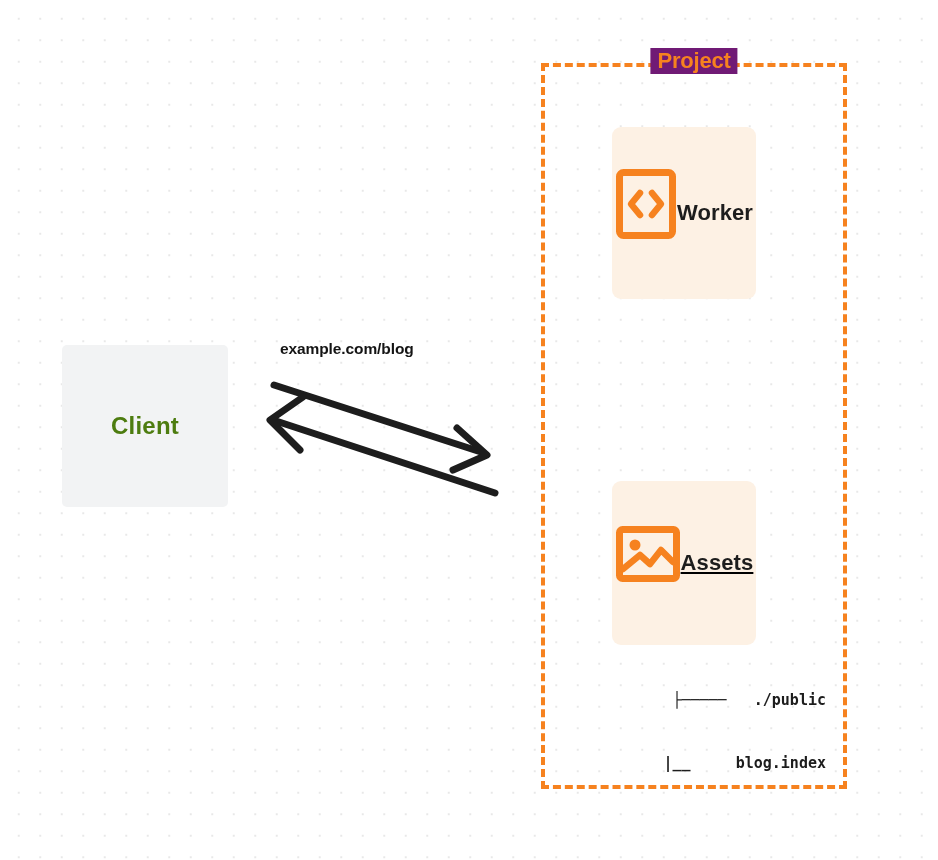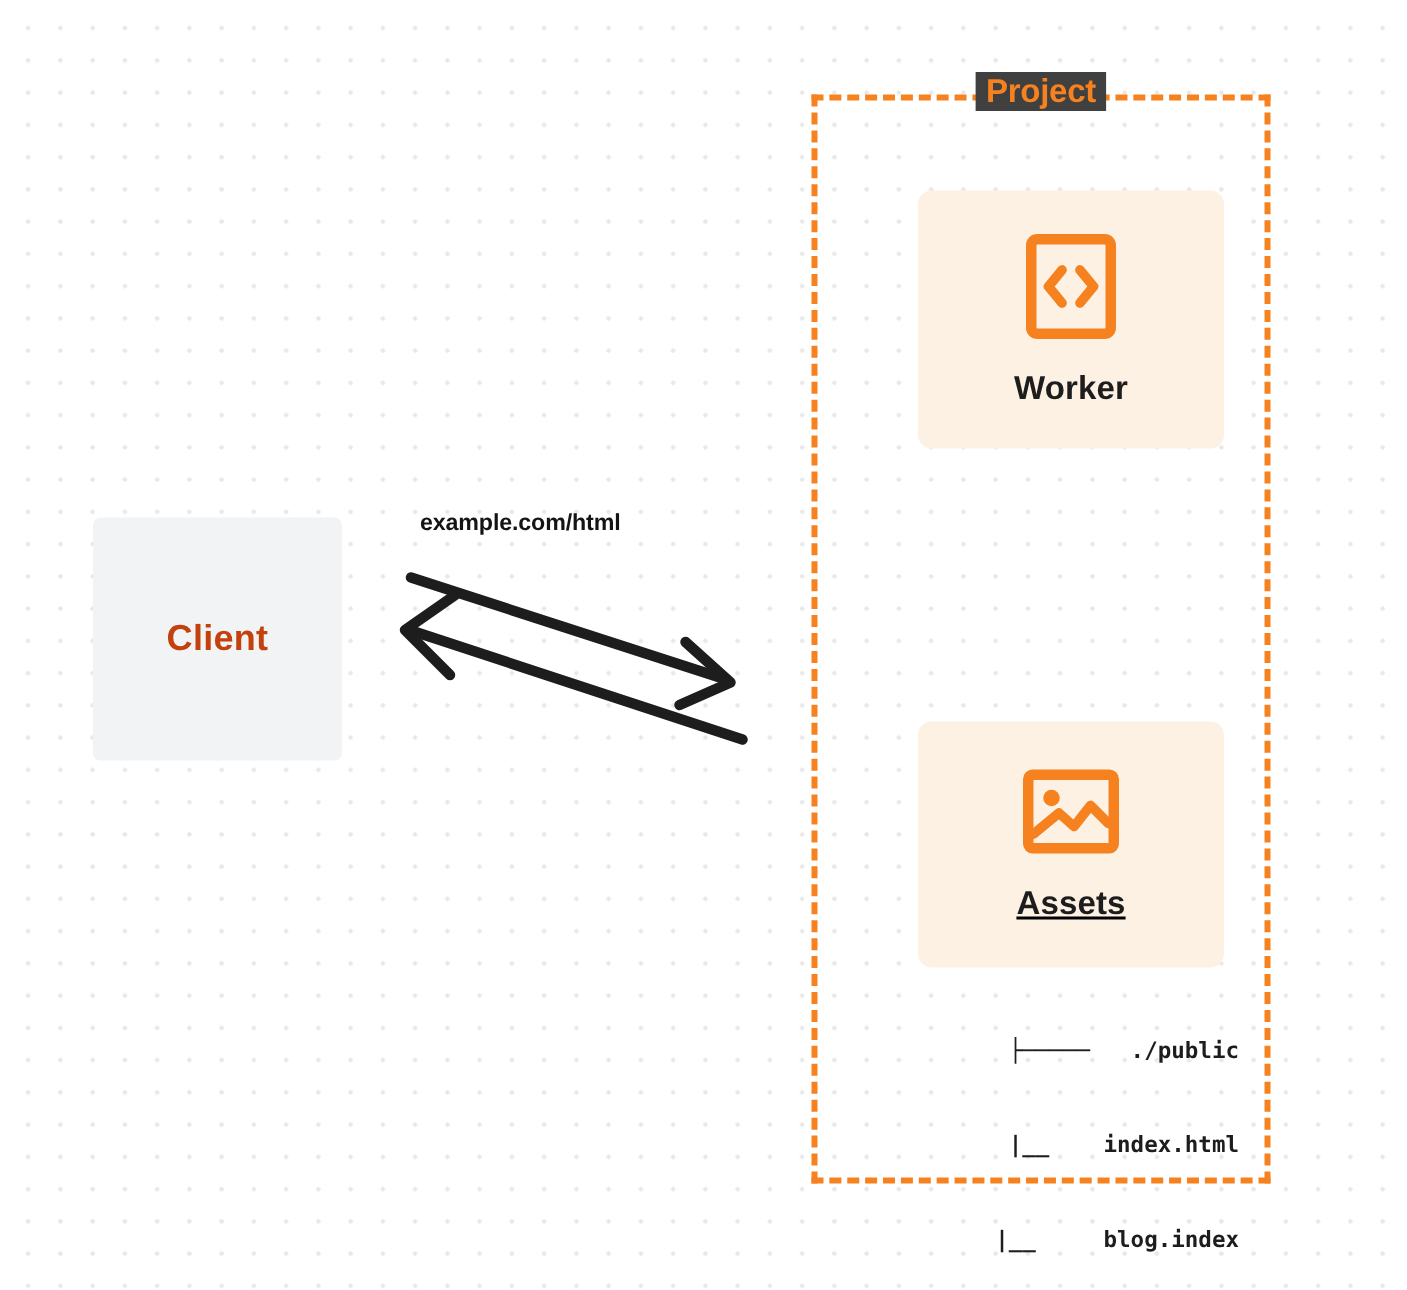--- a/index.html
+++ b/index.html
@@ -32,21 +32,21 @@
     height: 162px;
     background: #f2f3f4;
     border-radius: 5px;
     display: flex;
     align-items: center;
     justify-content: center;
   }
   .client-label {
     font-size: 24px;
     font-weight: bold;
-    color: #c2410c;
+    color: #4d7c0f;
     letter-spacing: 0.2px;
     text-align: right;
   }
 
   
   .arrows-svg {
     position: absolute;
     left: 0;
     top: 0;
     width: 938px;
@@ -77,37 +77,36 @@
     position: absolute;
     inset: 0;
     border: 4px dashed #f6821f;
     box-sizing: border-box;
   }
   .project-title {
     position: absolute;
     top: -15px;
     left: 50%;
     transform: translateX(-50%);
-    background: #404040;
+    background: #701a75;
     padding: 0 7px;
     font-size: 22px;
     font-weight: bold;
     color: #f6821f;
     letter-spacing: -0.2px;
     white-space: nowrap;
   }
 
   
   .card {
     position: absolute;
-    width: 204px;
+    width: 144px;
     background: #fdf1e4;
     border-radius: 9px;
     display: flex;
-    flex-direction: column;
     align-items: center;
   }
   .card-worker {
     left: 71px;
     top: 64px;
     height: 172px;
     justify-content: center;
   }
   .card-assets {
     left: 71px;
@@ -147,21 +146,21 @@
 </style>
 </head>
 <body>
 
 <div class="canvas">
 
   <div class="client-box">
     <span class="client-label">Client</span>
   </div>
 
-  <div class="edge-label">example.com/html</div>
+  <div class="edge-label">example.com/blog</div>
 
   <svg class="arrows-svg" viewBox="0 0 938 860" xmlns="http://www.w3.org/2000/svg">
 
     <g>
       <line x1="274" y1="385" x2="481" y2="452" stroke="#1d1d1d" stroke-width="7" stroke-linecap="round"></line>
       <polyline points="457,428 487,455 453,470" fill="none" stroke="#1d1d1d" stroke-width="7" stroke-linecap="round" stroke-linejoin="round"></polyline>
     </g>
 
     <g>
       <line x1="495" y1="493" x2="276" y2="421" stroke="#1d1d1d" stroke-width="7" stroke-linecap="round"></line>
@@ -190,19 +189,18 @@
           <rect x="4.5" y="4.5" width="57" height="49" rx="3" ry="3" fill="none" stroke="#f6821f" stroke-width="7"></rect>
           <circle cx="20" cy="20" r="5.5" fill="#f6821f"></circle>
           <polyline points="8,44 25,30 35,39 46,25 58,37" fill="none" stroke="#f6821f" stroke-width="6.5" stroke-linecap="round" stroke-linejoin="round"></polyline>
         </svg>
       </span>
       <span class="card-label">Assets</span>
     </div>
 
     <div class="file-tree">
       <div>├─────   ./public</div>
-      <div>     |__    index.html</div>
       <div>     |__     blog.index</div>
       
     </div>
 
   </div>
 </div>
 
 </body></html>

